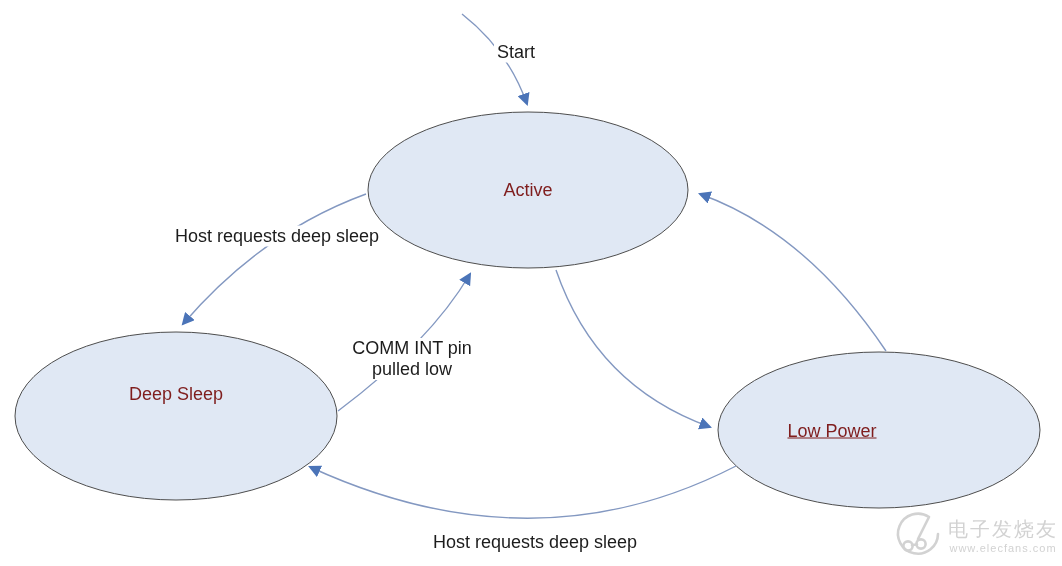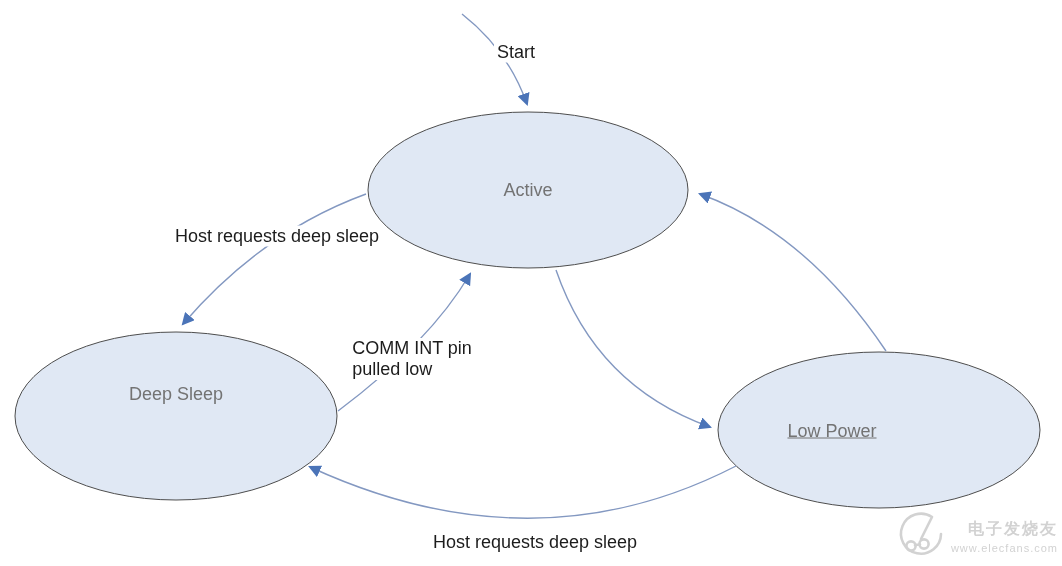--- a/index.html
+++ b/index.html
@@ -17,31 +17,31 @@
   }
   .diagram-svg {
     position: absolute;
     left: 0;
     top: 0;
   }
   .state-label {
     position: absolute;
     transform: translate(-50%, -50%);
     font-size: 18px;
-    color: #737373;
+    color: #7f1d1d;
     white-space: nowrap;
     z-index: 3;
   }
   .edge-label {
     position: absolute;
     transform: translate(-50%, -50%);
     font-size: 18px;
     line-height: 21px;
     color: #1c1c1c;
-    text-align: left;
+    text-align: center;
     white-space: pre-line;
     background: #ffffff;
     padding: 0 3px;
     z-index: 2;
   }
   .watermark {
     position: absolute;
     right: 4px;
     bottom: 4px;
     display: flex;
@@ -49,26 +49,25 @@
     z-index: 4;
     color: #d2d2d2;
     text-shadow: 1px 1px 0 #ffffff;
   }
   .wm-logo {
     width: 50px;
     height: 54px;
     margin-right: 4px;
   }
   .wm-brand {
-    font-size: 16px;
-    font-weight: bold;
+    font-size: 20px;
+    font-weight: normal;
     letter-spacing: 2px;
     line-height: 26px;
     white-space: nowrap;
-    text-align: right;
   }
   .wm-url {
     font-size: 11px;
     font-weight: normal;
     letter-spacing: 1px;
     text-align: center;
     line-height: 13px;
     white-space: nowrap;
   }
 </style>

